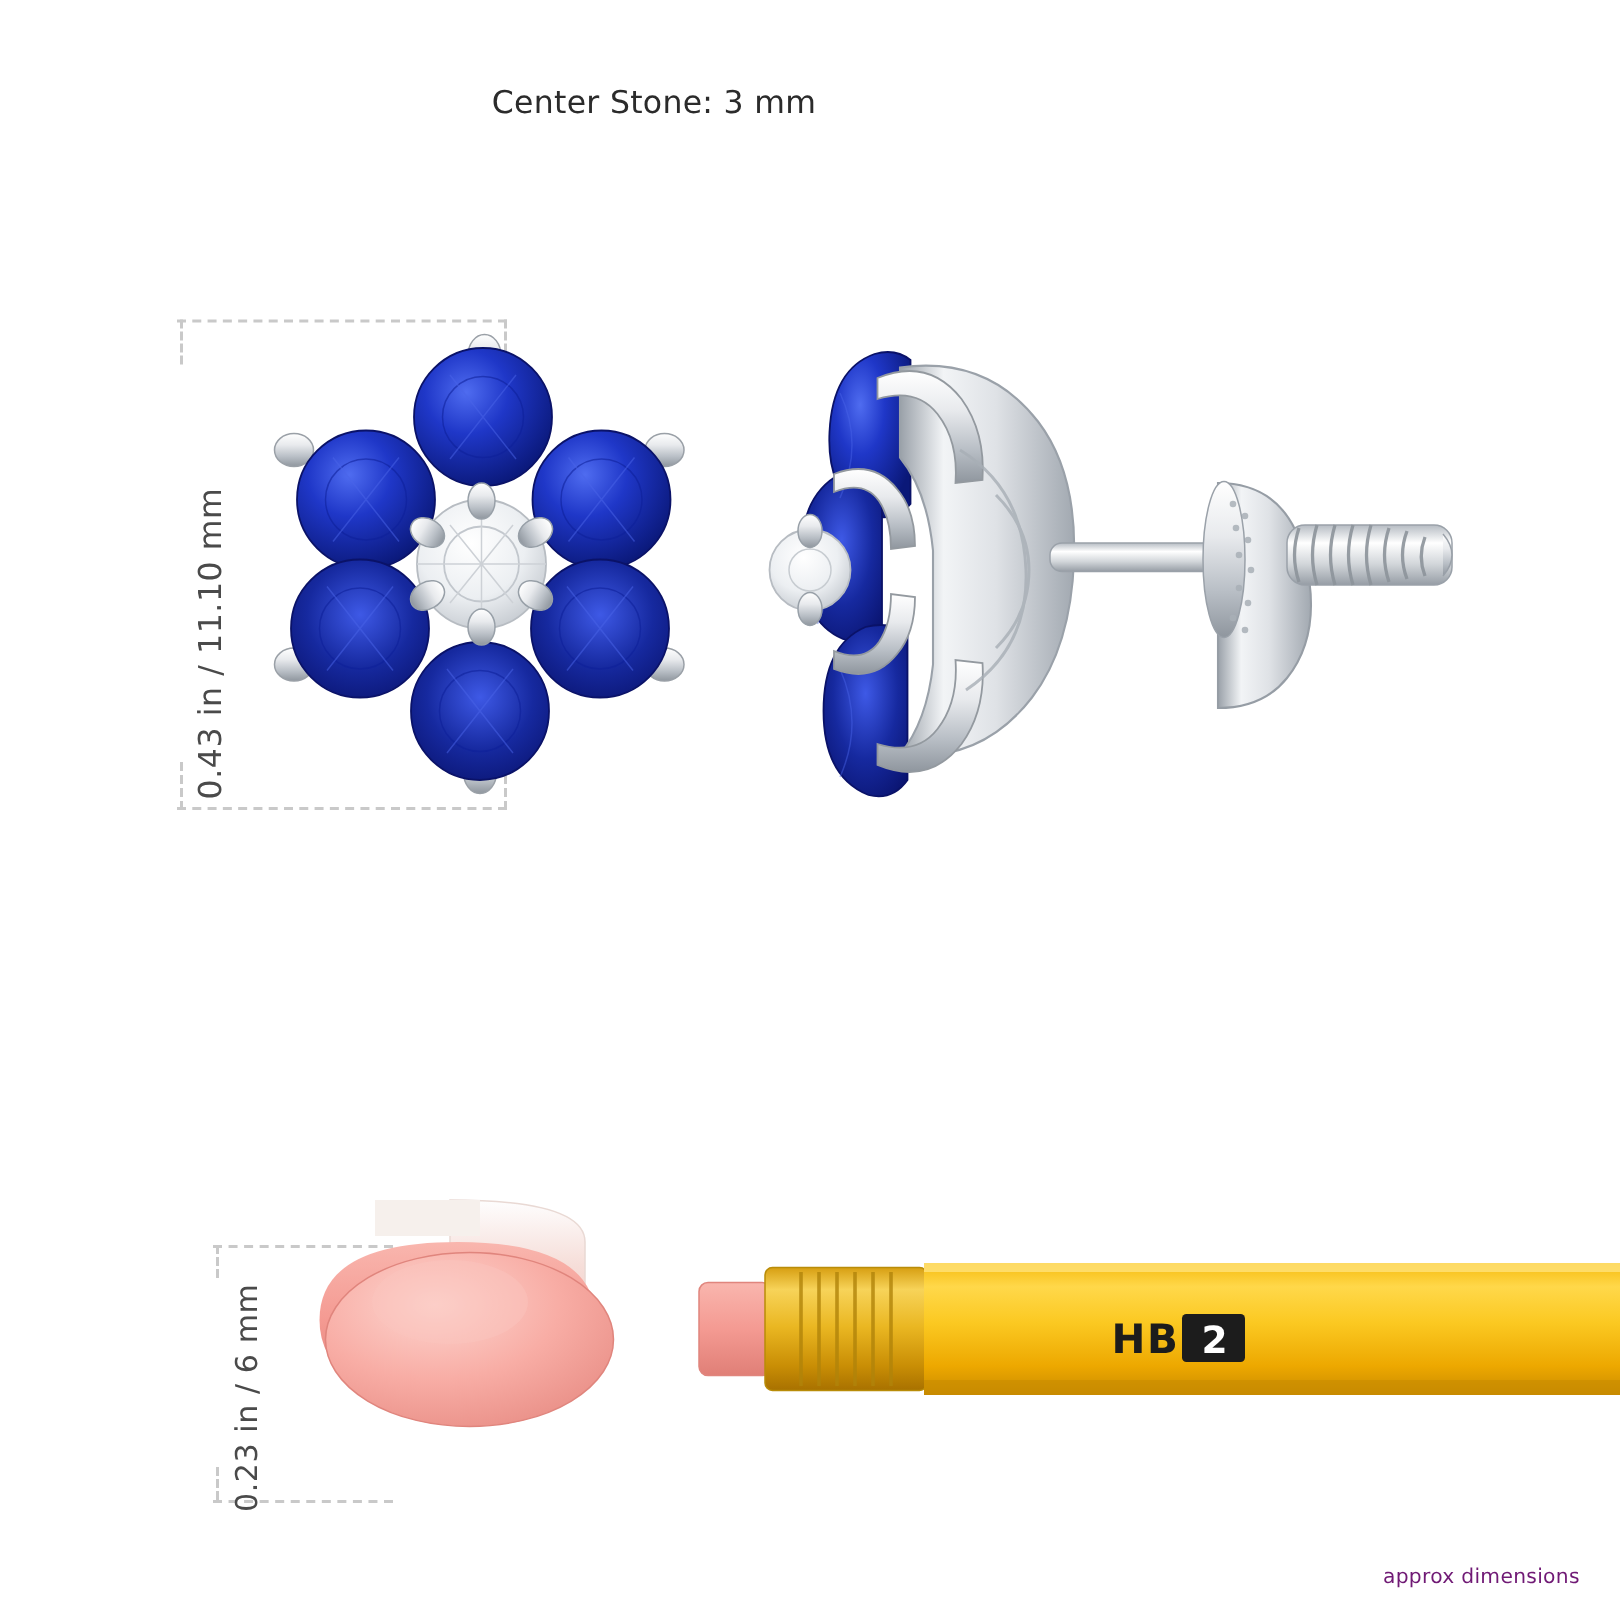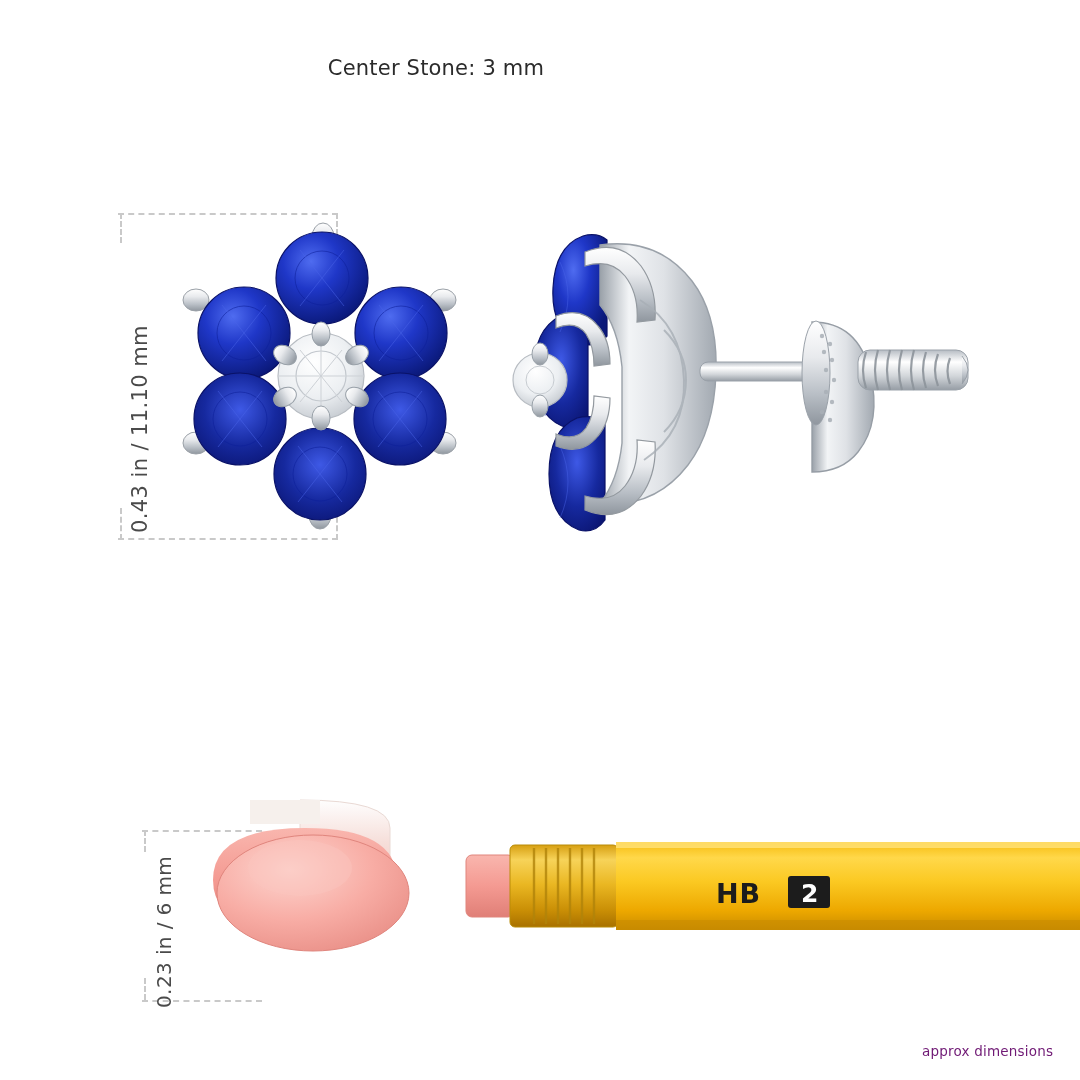--- a/index.html
+++ b/index.html
@@ -306,16 +306,16 @@
     </g>
 
     <rect x="616" y="842" width="464" height="88" fill="url(#pencilBody)"></rect>
     <rect x="616" y="842" width="464" height="6" fill="#ffe27a" opacity=".8"></rect>
     <rect x="616" y="920" width="464" height="10" fill="#c78a00" opacity=".55"></rect>
   </g>
 
   <rect x="788" y="876" width="42" height="32" rx="3" fill="#1c1c1c"></rect>
 </svg>
 
-<div style="position:absolute; left:716px; top:878px; font-size:27px; font-weight:bold; color:#1c1c1c; letter-spacing:1px;">HB</div>
+<div style="position:absolute; left:741px; top:878px; font-size:27px; font-weight:bold; color:#1c1c1c; letter-spacing:1px;">HB</div>
 <div style="position:absolute; left:801px; top:879px; font-size:25px; font-weight:bold; color:#ffffff;">2</div>
 
 <div class="approx-note">approx dimensions</div>
 
 </body></html>

